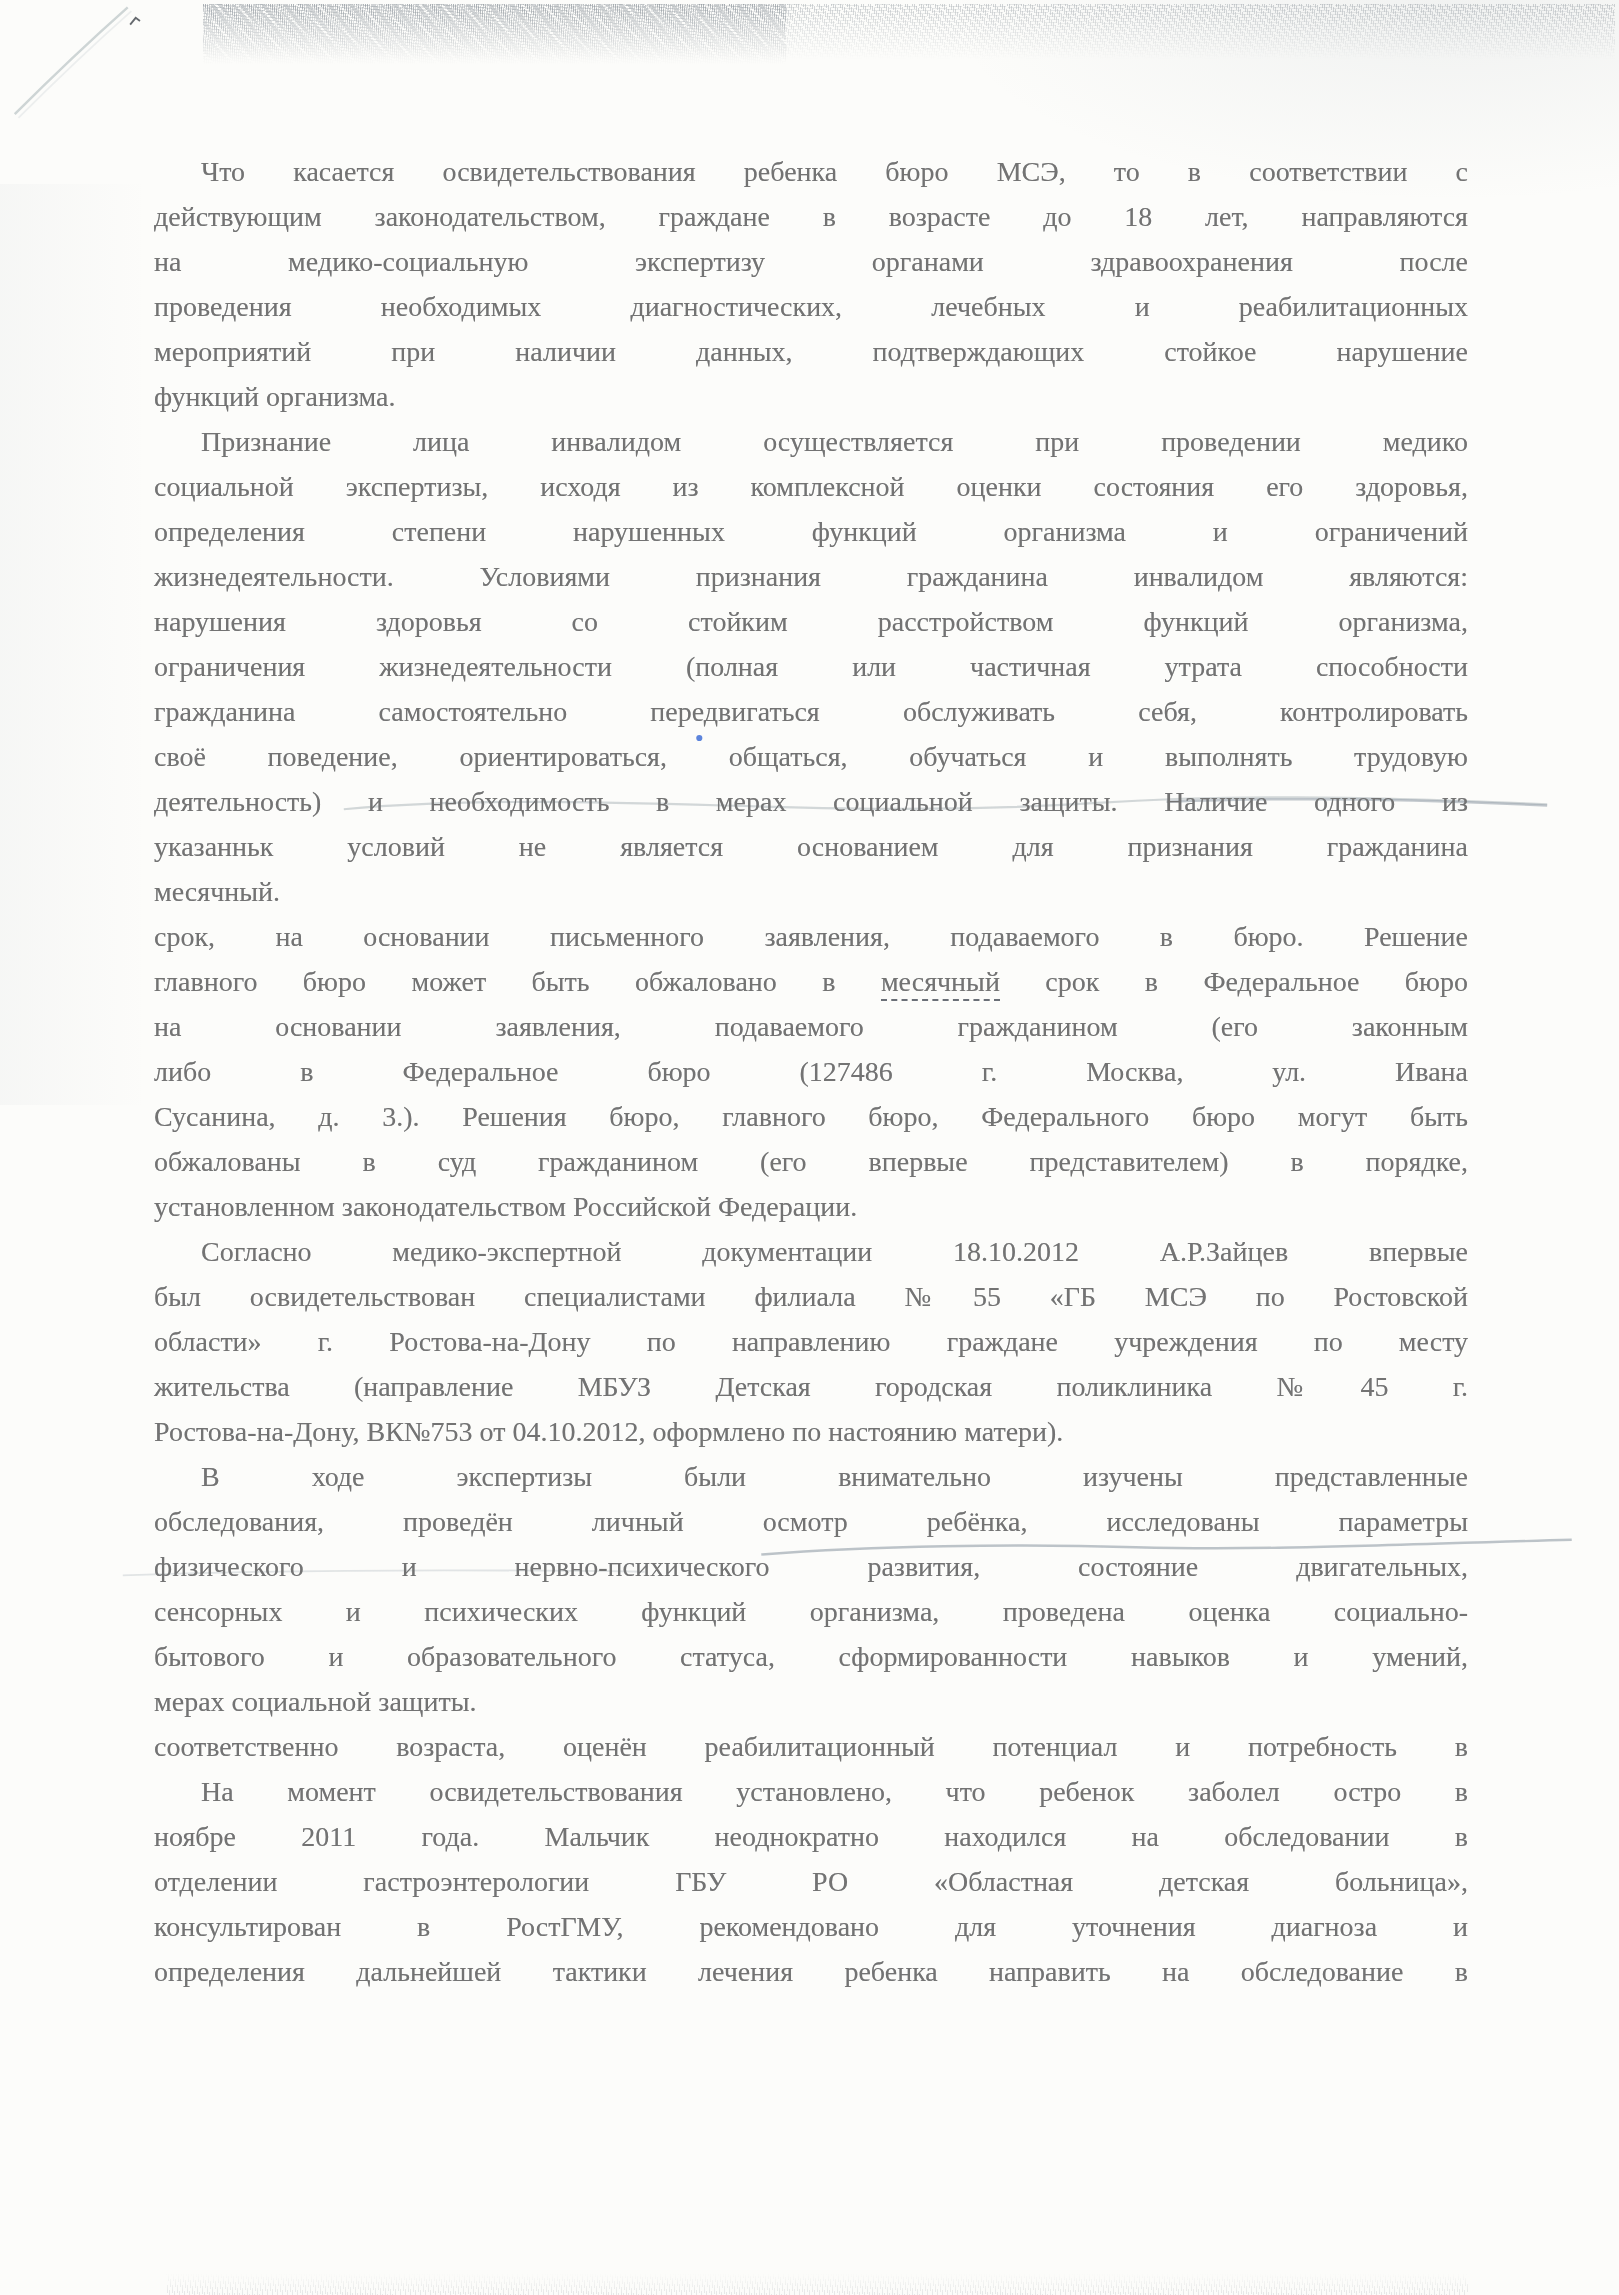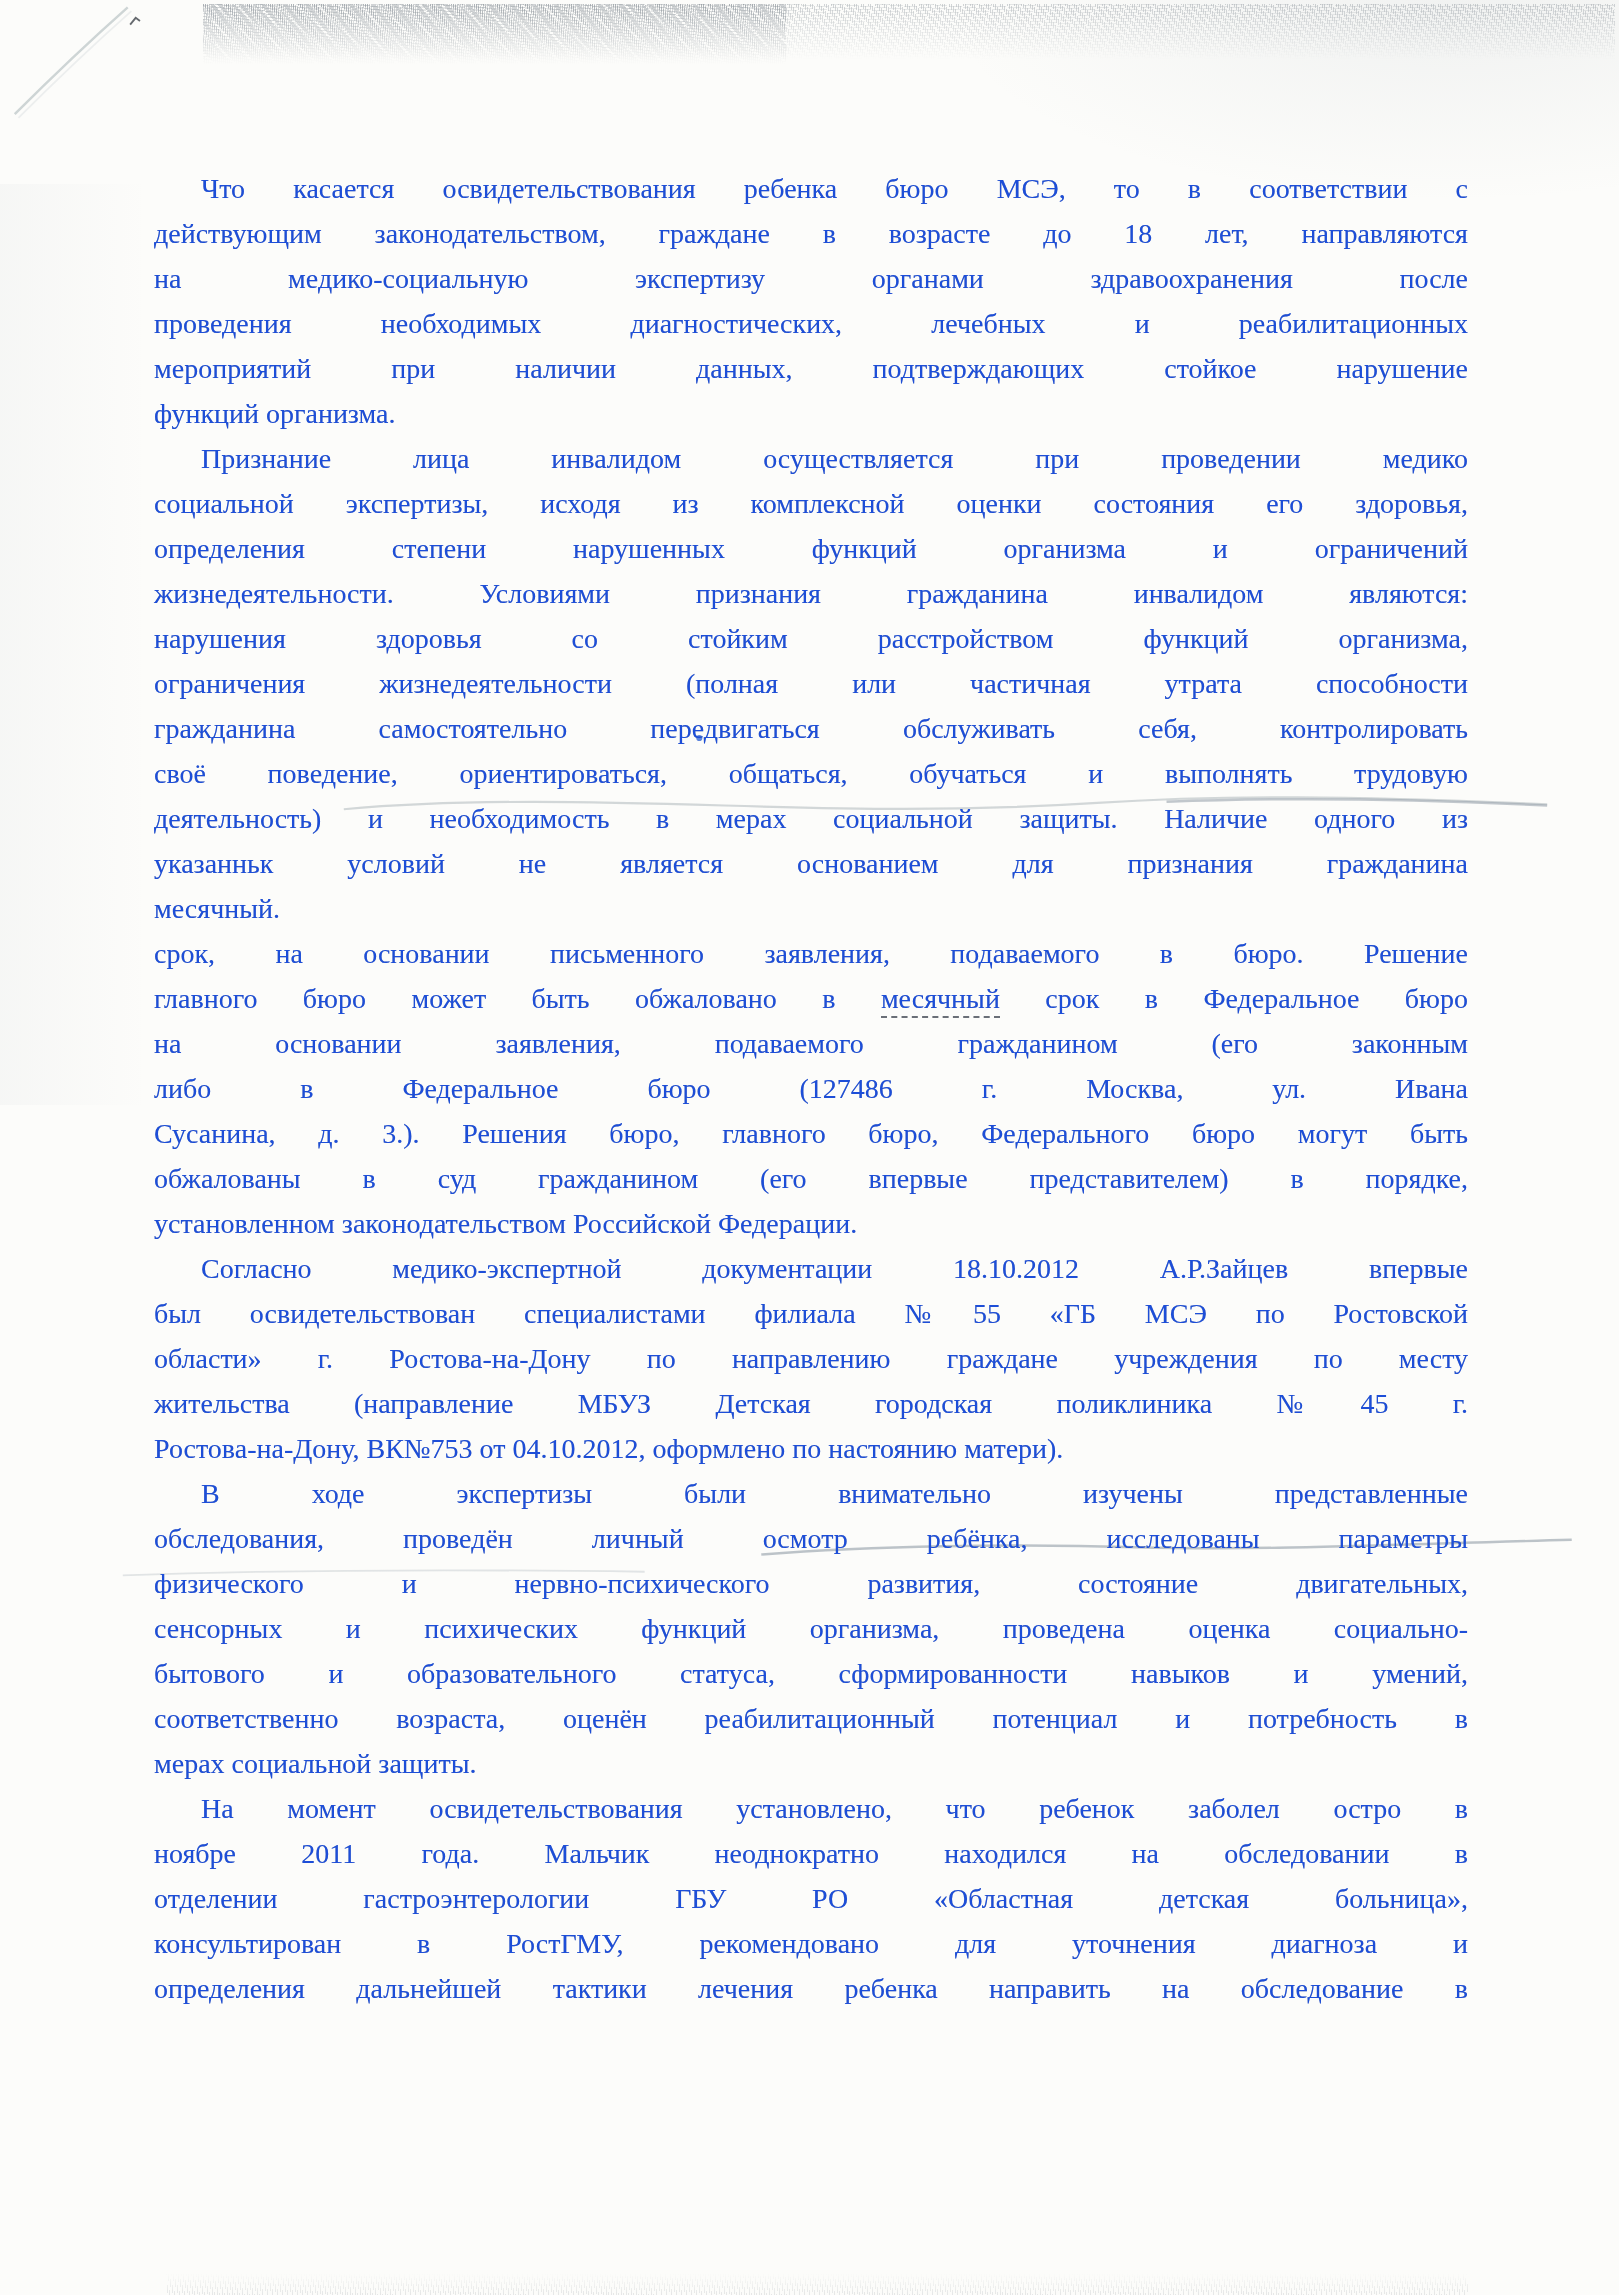--- a/index.html
+++ b/index.html
@@ -32,22 +32,22 @@
   }
   .noise-bottom{
     top:2273px;left:166px;width:1302px;height:22px;opacity:.3;
     background:
       repeating-linear-gradient(95deg, rgba(86,98,110,.5) 0 0.7px, rgba(86,98,110,0) 0.7px 2.5px);
     -webkit-mask-image:linear-gradient(0deg, rgba(0,0,0,.9), rgba(0,0,0,0));
     mask-image:linear-gradient(0deg, rgba(0,0,0,.9), rgba(0,0,0,0));
   }
   .creases{position:absolute;inset:0;pointer-events:none;}
   main.text{
-    position:absolute;left:154px;top:166px;width:1314px;
-    color:#1d4ed8;font-size:28px;line-height:45px;
+    position:absolute;left:154px;top:149px;width:1314px;
+    color:#737373;font-size:28px;line-height:45px;
     text-shadow:0 0 0.6px rgba(70,76,86,.35);
   }
   section{margin:0;padding:0;}
   .line{text-align:justify;text-align-last:justify;text-justify:inter-word;height:45px;}
   .line.last{text-align-last:left;}
   .line.first{text-indent:47px;}
   .ul{border-bottom:2.5px dashed rgba(80,86,95,.85);padding-bottom:1.8px;}
 </style>
 </head>
 <body>
@@ -111,22 +111,22 @@
     <div class="line">жительства (направление МБУЗ Детская городская поликлиника №45 г.</div>
     <div class="line last">Ростова-на-Дону, ВК№753 от 04.10.2012, оформлено по настоянию матери).</div>
   </section>
 
   <section>
     <div class="line first">В ходе экспертизы были внимательно изучены представленные</div>
     <div class="line">обследования, проведён личный осмотр ребёнка, исследованы параметры</div>
     <div class="line">физического и нервно-психического развития, состояние двигательных,</div>
     <div class="line">сенсорных и психических функций организма, проведена оценка социально-</div>
     <div class="line">бытового и образовательного статуса, сформированности навыков и умений,</div>
+    <div class="line last">мерах социальной защиты.</div>
     <div class="line">соответственно возраста, оценён реабилитационный потенциал и потребность в</div>
-    <div class="line last">мерах социальной защиты.</div>
   </section>
 
   <section>
     <div class="line first">На момент освидетельствования установлено, что ребенок заболел остро в</div>
     <div class="line">ноябре 2011 года. Мальчик неоднократно находился на обследовании в</div>
     <div class="line">отделении гастроэнтерологии ГБУ РО «Областная детская больница»,</div>
     <div class="line">консультирован в РостГМУ, рекомендовано для уточнения диагноза и</div>
     <div class="line">определения дальнейшей тактики лечения ребенка направить на обследование в</div>
   </section>
 

